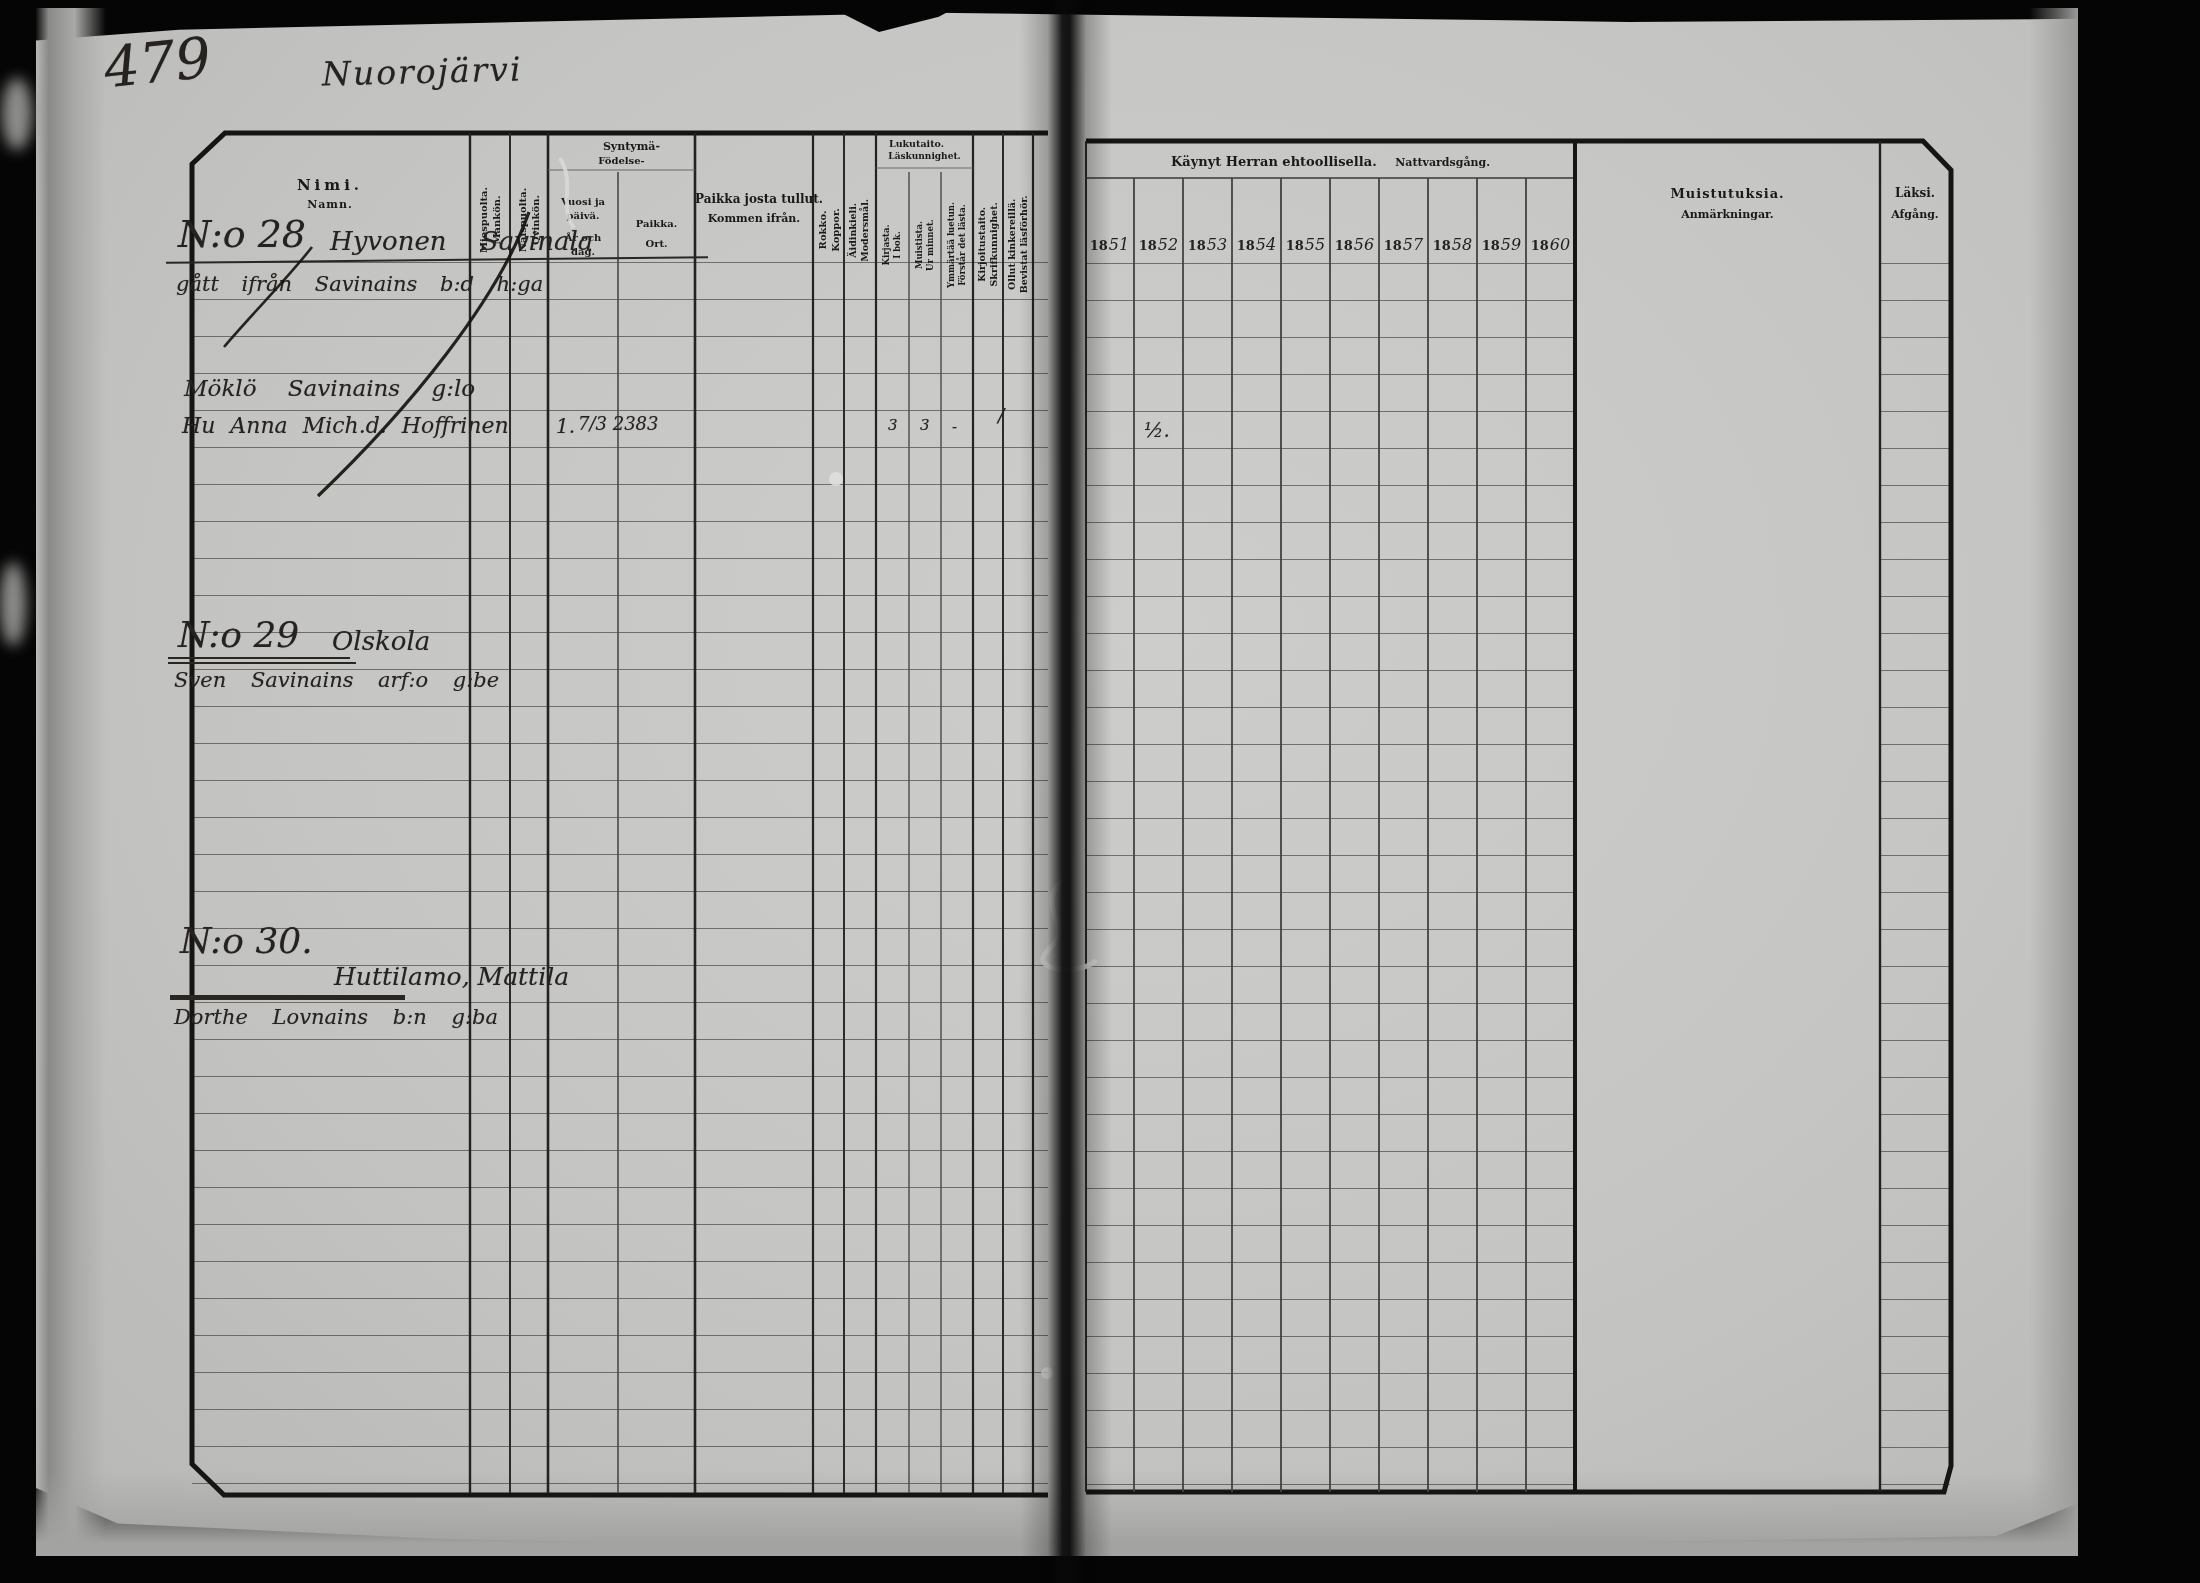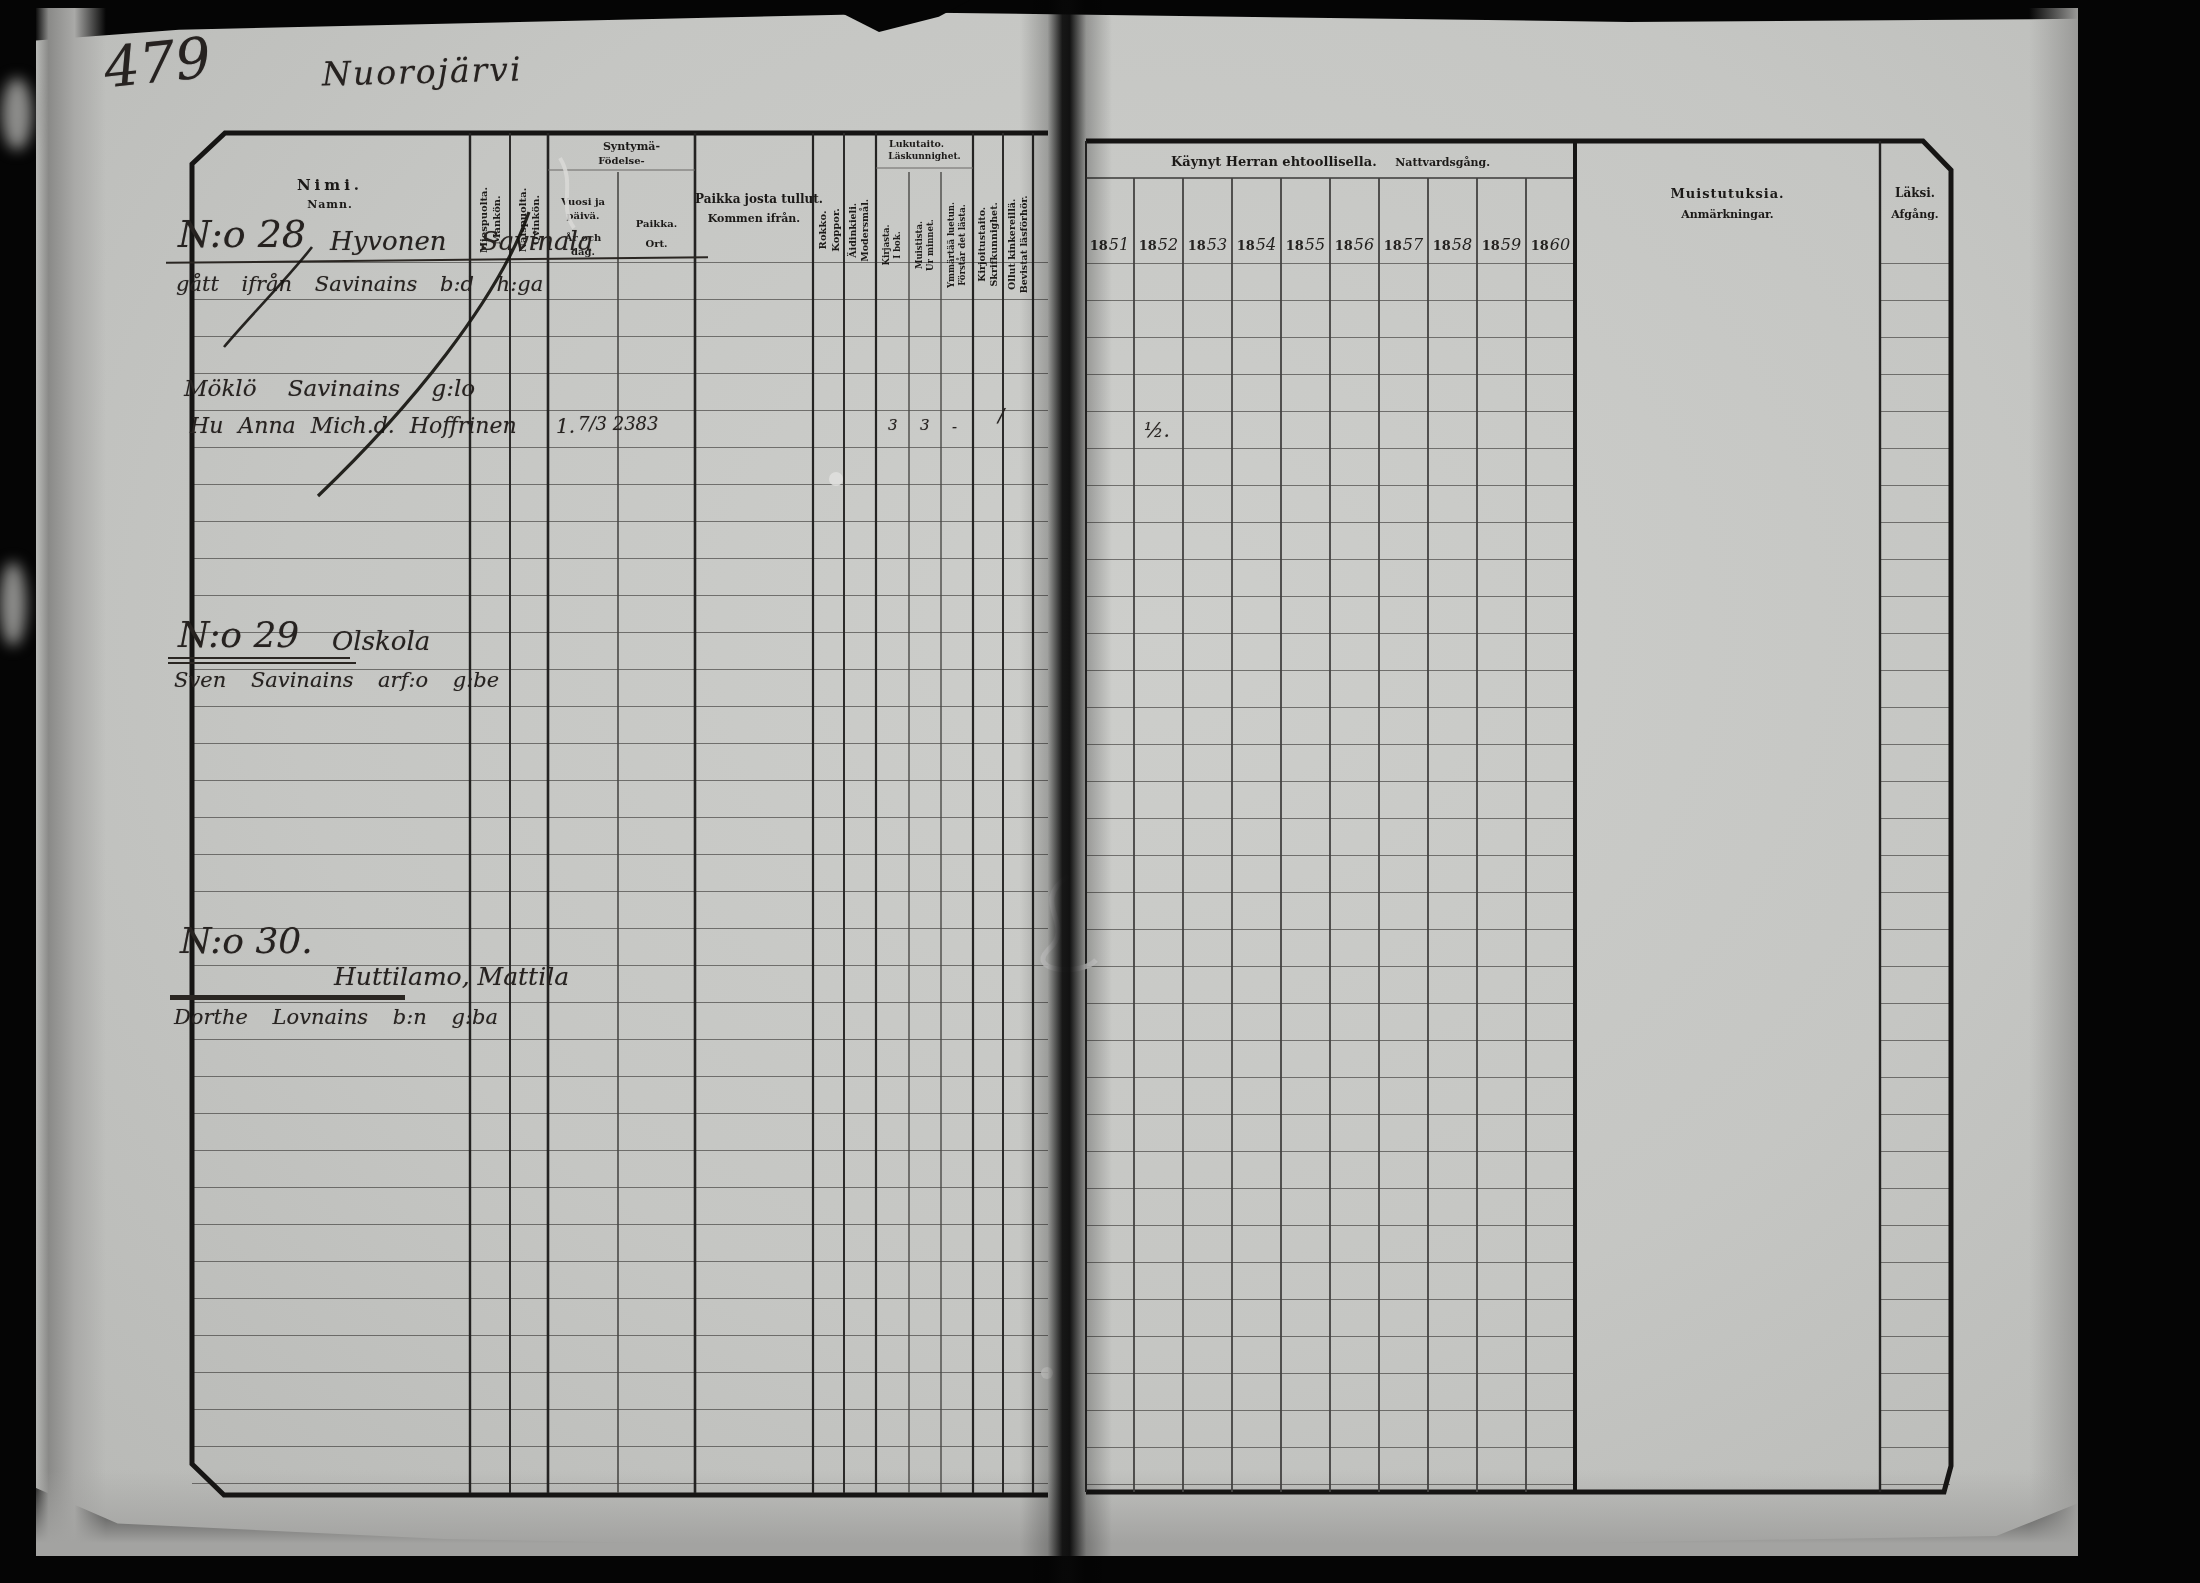--- a/index.html
+++ b/index.html
@@ -197,21 +197,21 @@
   <div class="lbl" style="left:1880px;top:208px;width:70px;font-size:11px;">Afgång.</div>
 
   <div class="hw" style="left:104px;top:30px;font-size:56px;transform:rotate(-6deg);">479</div>
   <div class="hw" style="left:322px;top:52px;font-size:33px;transform:rotate(-1.5deg);letter-spacing:2px;">Nuorojärvi</div>
 
   <span class="hw" style="left:178px;top:212px;font-size:38px;">N:o 28</span>
   <span class="hw" style="left:330px;top:226px;font-size:26px;word-spacing:26px;">Hyvonen  Savinala</span>
   <div class="uline" style="left:166px;top:259px;width:542px;height:2px;transform:rotate(-0.6deg);"></div>
   <span class="hw" style="left:176px;top:272px;font-size:21px;word-spacing:16px;">gått ifrån Savinains b:d h:ga</span>
   <span class="hw" style="left:184px;top:375px;font-size:23px;word-spacing:24px;">Möklö  Savinains  g:lo</span>
-  <span class="hw" style="left:182px;top:413px;font-size:22px;word-spacing:8px;margin-left:8px;">Hu Anna Mich.d. Hoffrinen</span>
+  <span class="hw" style="left:182px;top:413px;font-size:22px;word-spacing:8px;">Hu Anna Mich.d. Hoffrinen</span>
   <span class="hw" style="left:556px;top:414px;font-size:20px;">1.</span>
   <span class="hw" style="left:578px;top:413px;font-size:18px;">7/3 2383</span>
   <span class="hw" style="left:888px;top:416px;font-size:15px;">3</span>
   <span class="hw" style="left:920px;top:416px;font-size:15px;">3</span>
   <span class="hw" style="left:952px;top:418px;font-size:15px;">-</span>
   <span class="hw" style="left:998px;top:404px;font-size:19px;">/</span>
   <span class="hw" style="left:1144px;top:418px;font-size:20px;">½.</span>
 
   <span class="hw" style="left:178px;top:614px;font-size:36px;">N:o 29</span>
   <span class="hw" style="left:332px;top:626px;font-size:26px;">Olskola</span>

